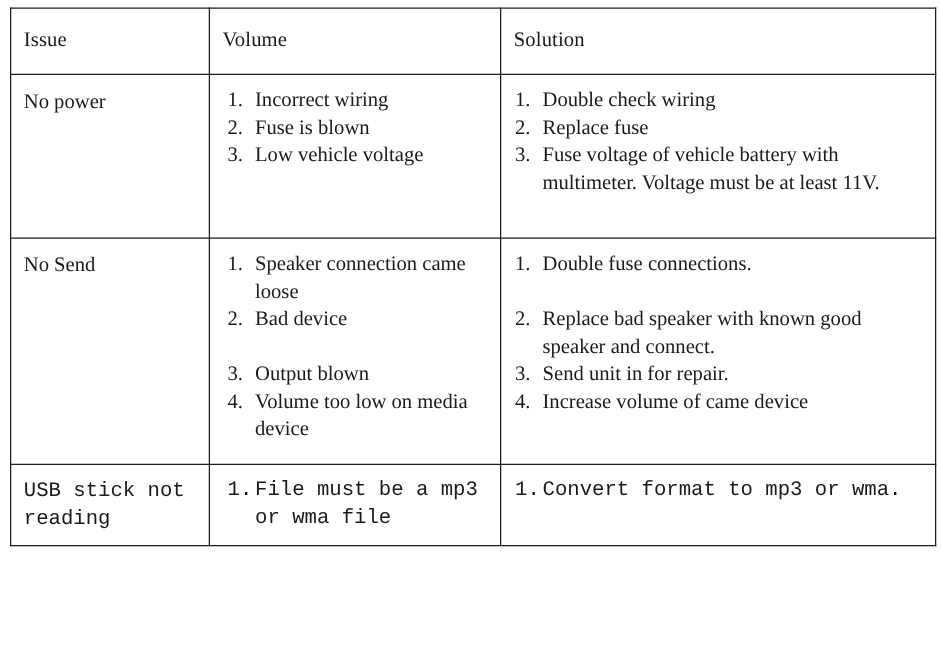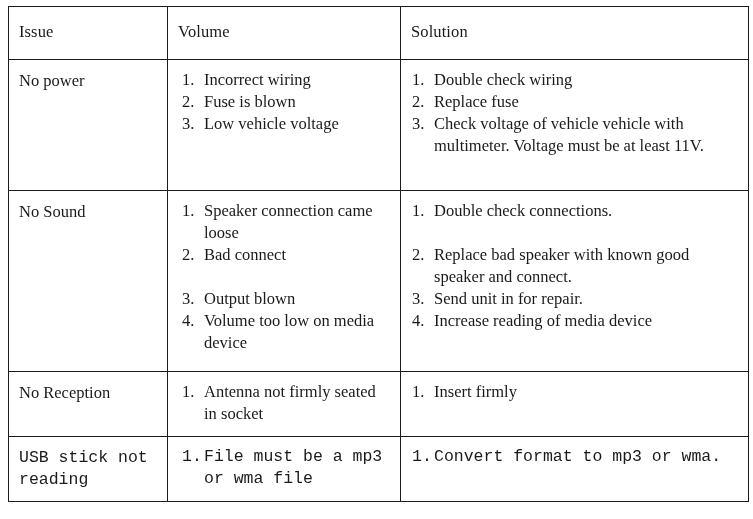--- a/index.html
+++ b/index.html
@@ -171,106 +171,79 @@
                 <li>
                   <span class="marker">1.</span>
                   <span class="li-text">Double check wiring</span>
                 </li>
                 <li>
                   <span class="marker">2.</span>
                   <span class="li-text">Replace fuse</span>
                 </li>
                 <li>
                   <span class="marker">3.</span>
-                  <span class="li-text">Check voltage of vehicle vehicle with multimeter. Voltage must be at least 11V.</span>
+                  <span class="li-text">Fuse voltage of vehicle battery with multimeter. Voltage must be at least 11V.</span>
                 </li>
               </ol>
           </div>
         </td>
       </tr>
 
       <tr class="row-2">
         <td class="issue-cell">
           <div class="cell-inner">
-            <span class="issue-text">No Sound</span>
+            <span class="issue-text">No Send</span>
           </div>
         </td>
         <td class="list-cell">
           <div class="cell-inner">
             <ol class="num-list">
                 <li>
                   <span class="marker">1.</span>
                   <span class="li-text">Speaker connection came loose</span>
                 </li>
                 <li>
                   <span class="marker">2.</span>
-                  <span class="li-text">Bad connect</span>
+                  <span class="li-text">Bad device</span>
                 </li>
                 <li class="gap-before">
                   <span class="marker">3.</span>
                   <span class="li-text">Output blown</span>
                 </li>
                 <li>
                   <span class="marker">4.</span>
                   <span class="li-text">Volume too low on media device</span>
                 </li>
               </ol>
           </div>
         </td>
         <td class="list-cell solution-cell">
           <div class="cell-inner">
             <ol class="num-list">
                 <li>
                   <span class="marker">1.</span>
-                  <span class="li-text">Double check connections.</span>
+                  <span class="li-text">Double fuse connections.</span>
                 </li>
                 <li class="gap-before">
                   <span class="marker">2.</span>
                   <span class="li-text">Replace bad speaker with known good speaker and connect.</span>
                 </li>
                 <li>
                   <span class="marker">3.</span>
                   <span class="li-text">Send unit in for repair.</span>
                 </li>
                 <li>
                   <span class="marker">4.</span>
-                  <span class="li-text">Increase reading of media device</span>
-                </li>
-              </ol>
-          </div>
-        </td>
-      </tr>
-
-      <tr class="row-3">
-        <td class="issue-cell">
-          <div class="cell-inner">
-            <span class="issue-text">No Reception</span>
-          </div>
-        </td>
-        <td class="list-cell">
-          <div class="cell-inner">
-            <ol class="num-list">
-                <li>
-                  <span class="marker">1.</span>
-                  <span class="li-text">Antenna not firmly seated in socket</span>
-                </li>
-              </ol>
-          </div>
-        </td>
-        <td class="list-cell solution-cell">
-          <div class="cell-inner">
-            <ol class="num-list">
-                <li>
-                  <span class="marker">1.</span>
-                  <span class="li-text">Insert firmly</span>
-                </li>
-              </ol>
-          </div>
-        </td>
-      </tr>
+                  <span class="li-text">Increase volume of came device</span>
+                </li>
+              </ol>
+          </div>
+        </td>
+      </tr>
+
 
       <tr class="row-4">
         <td class="issue-cell">
           <div class="cell-inner">
             <span class="issue-text">USB stick not reading</span>
           </div>
         </td>
         <td class="list-cell">
           <div class="cell-inner">
             <ol class="num-list">

